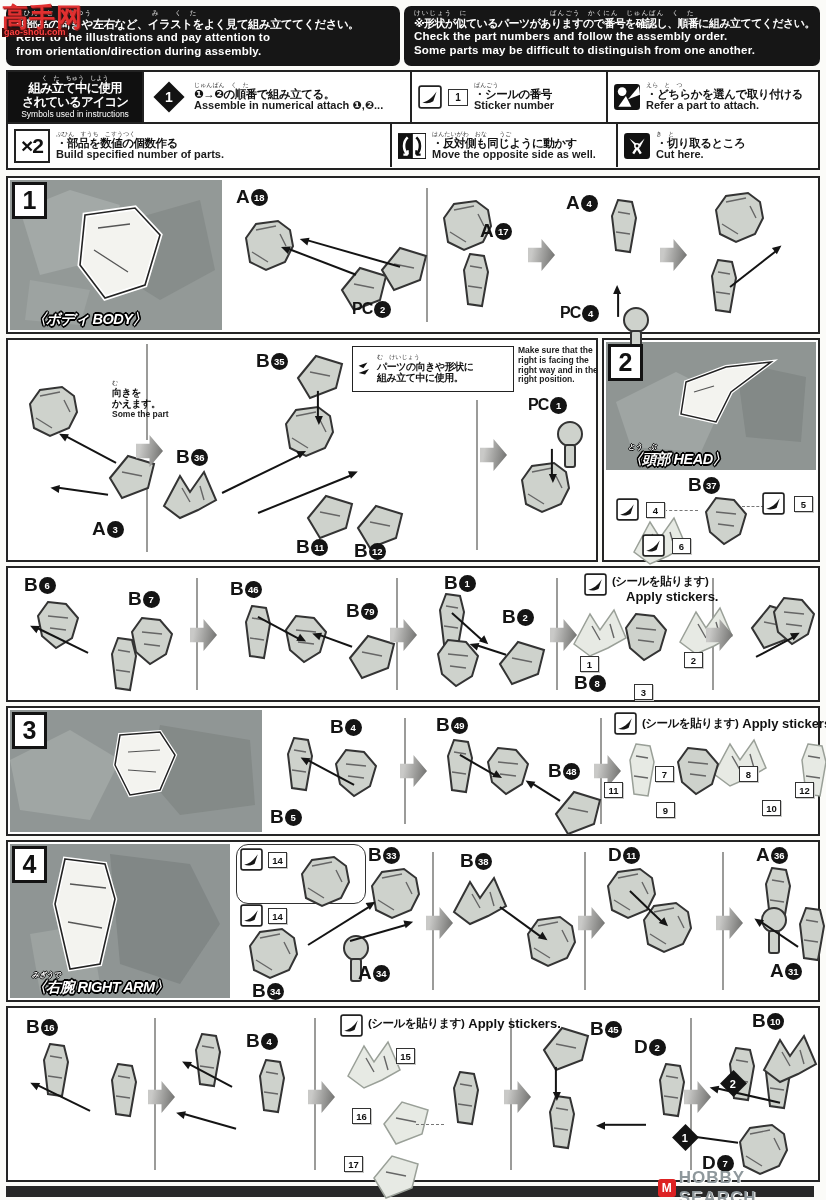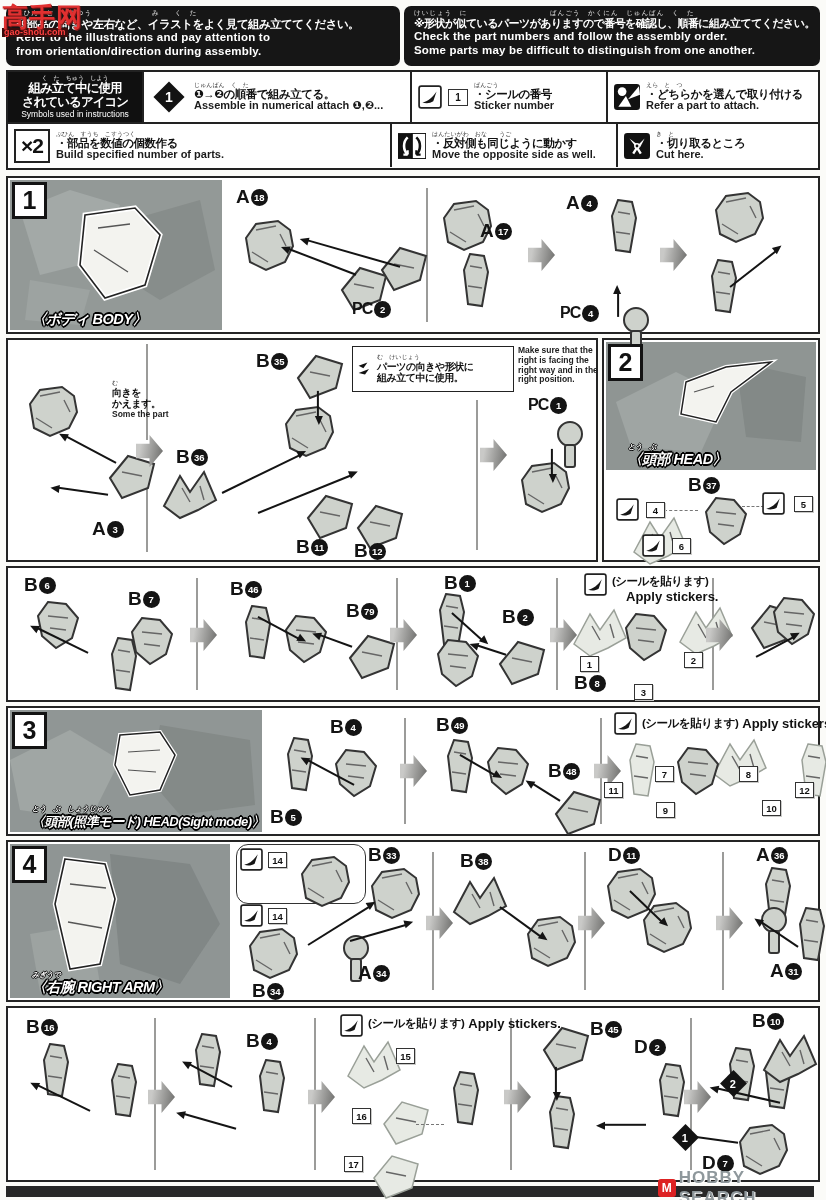--- a/index.html
+++ b/index.html
@@ -530,24 +530,20 @@
     <div class="photo" style="left:2px;top:2px;width:252px;height:122px;">
       <svg width="252" height="122">
         <rect width="252" height="122" fill="#909695"></rect>
         <path d="M0,50 L60,20 L110,50 L80,110 L10,100 Z" fill="#a0a6a4"></path>
         <path d="M150,15 L240,30 L245,95 L170,105 L140,70 Z" fill="#848a88"></path>
         <path d="M110,25 L150,22 L165,45 L150,80 L120,85 L105,55 Z" fill="#f3f3ef" stroke="#fff" stroke-width="4"></path>
         <path d="M110,25 L150,22 L165,45 L150,80 L120,85 L105,55 Z" fill="none" stroke="#222" stroke-width="1.5"></path>
         <path d="M118,42 L150,40 M118,60 L146,62" stroke="#555" stroke-width="1.2"></path>
       </svg>
       <div class="stepnum">3</div>
-      <div class="caption">
-        <span class="cap-furi">とう　ぶ　しょうじゅん</span>
-        <span class="cap-main" style="font-size:13px;">〈頭部(照準モード) HEAD(Sight mode)〉</span>
-      </div>
     </div>
     <span class="plabel" style="left:322px;top:8px;">
         <span class="pl">B</span>
         <span class="pn">4</span>
       </span>
     <svg class="part" style="left:264px;top:26px;width:46px;height:72px;">
         <use href="#p-limb"></use>
       </svg>
     <svg class="part" style="left:318px;top:36px;width:60px;height:74px;">
         <use href="#p-head"></use>

